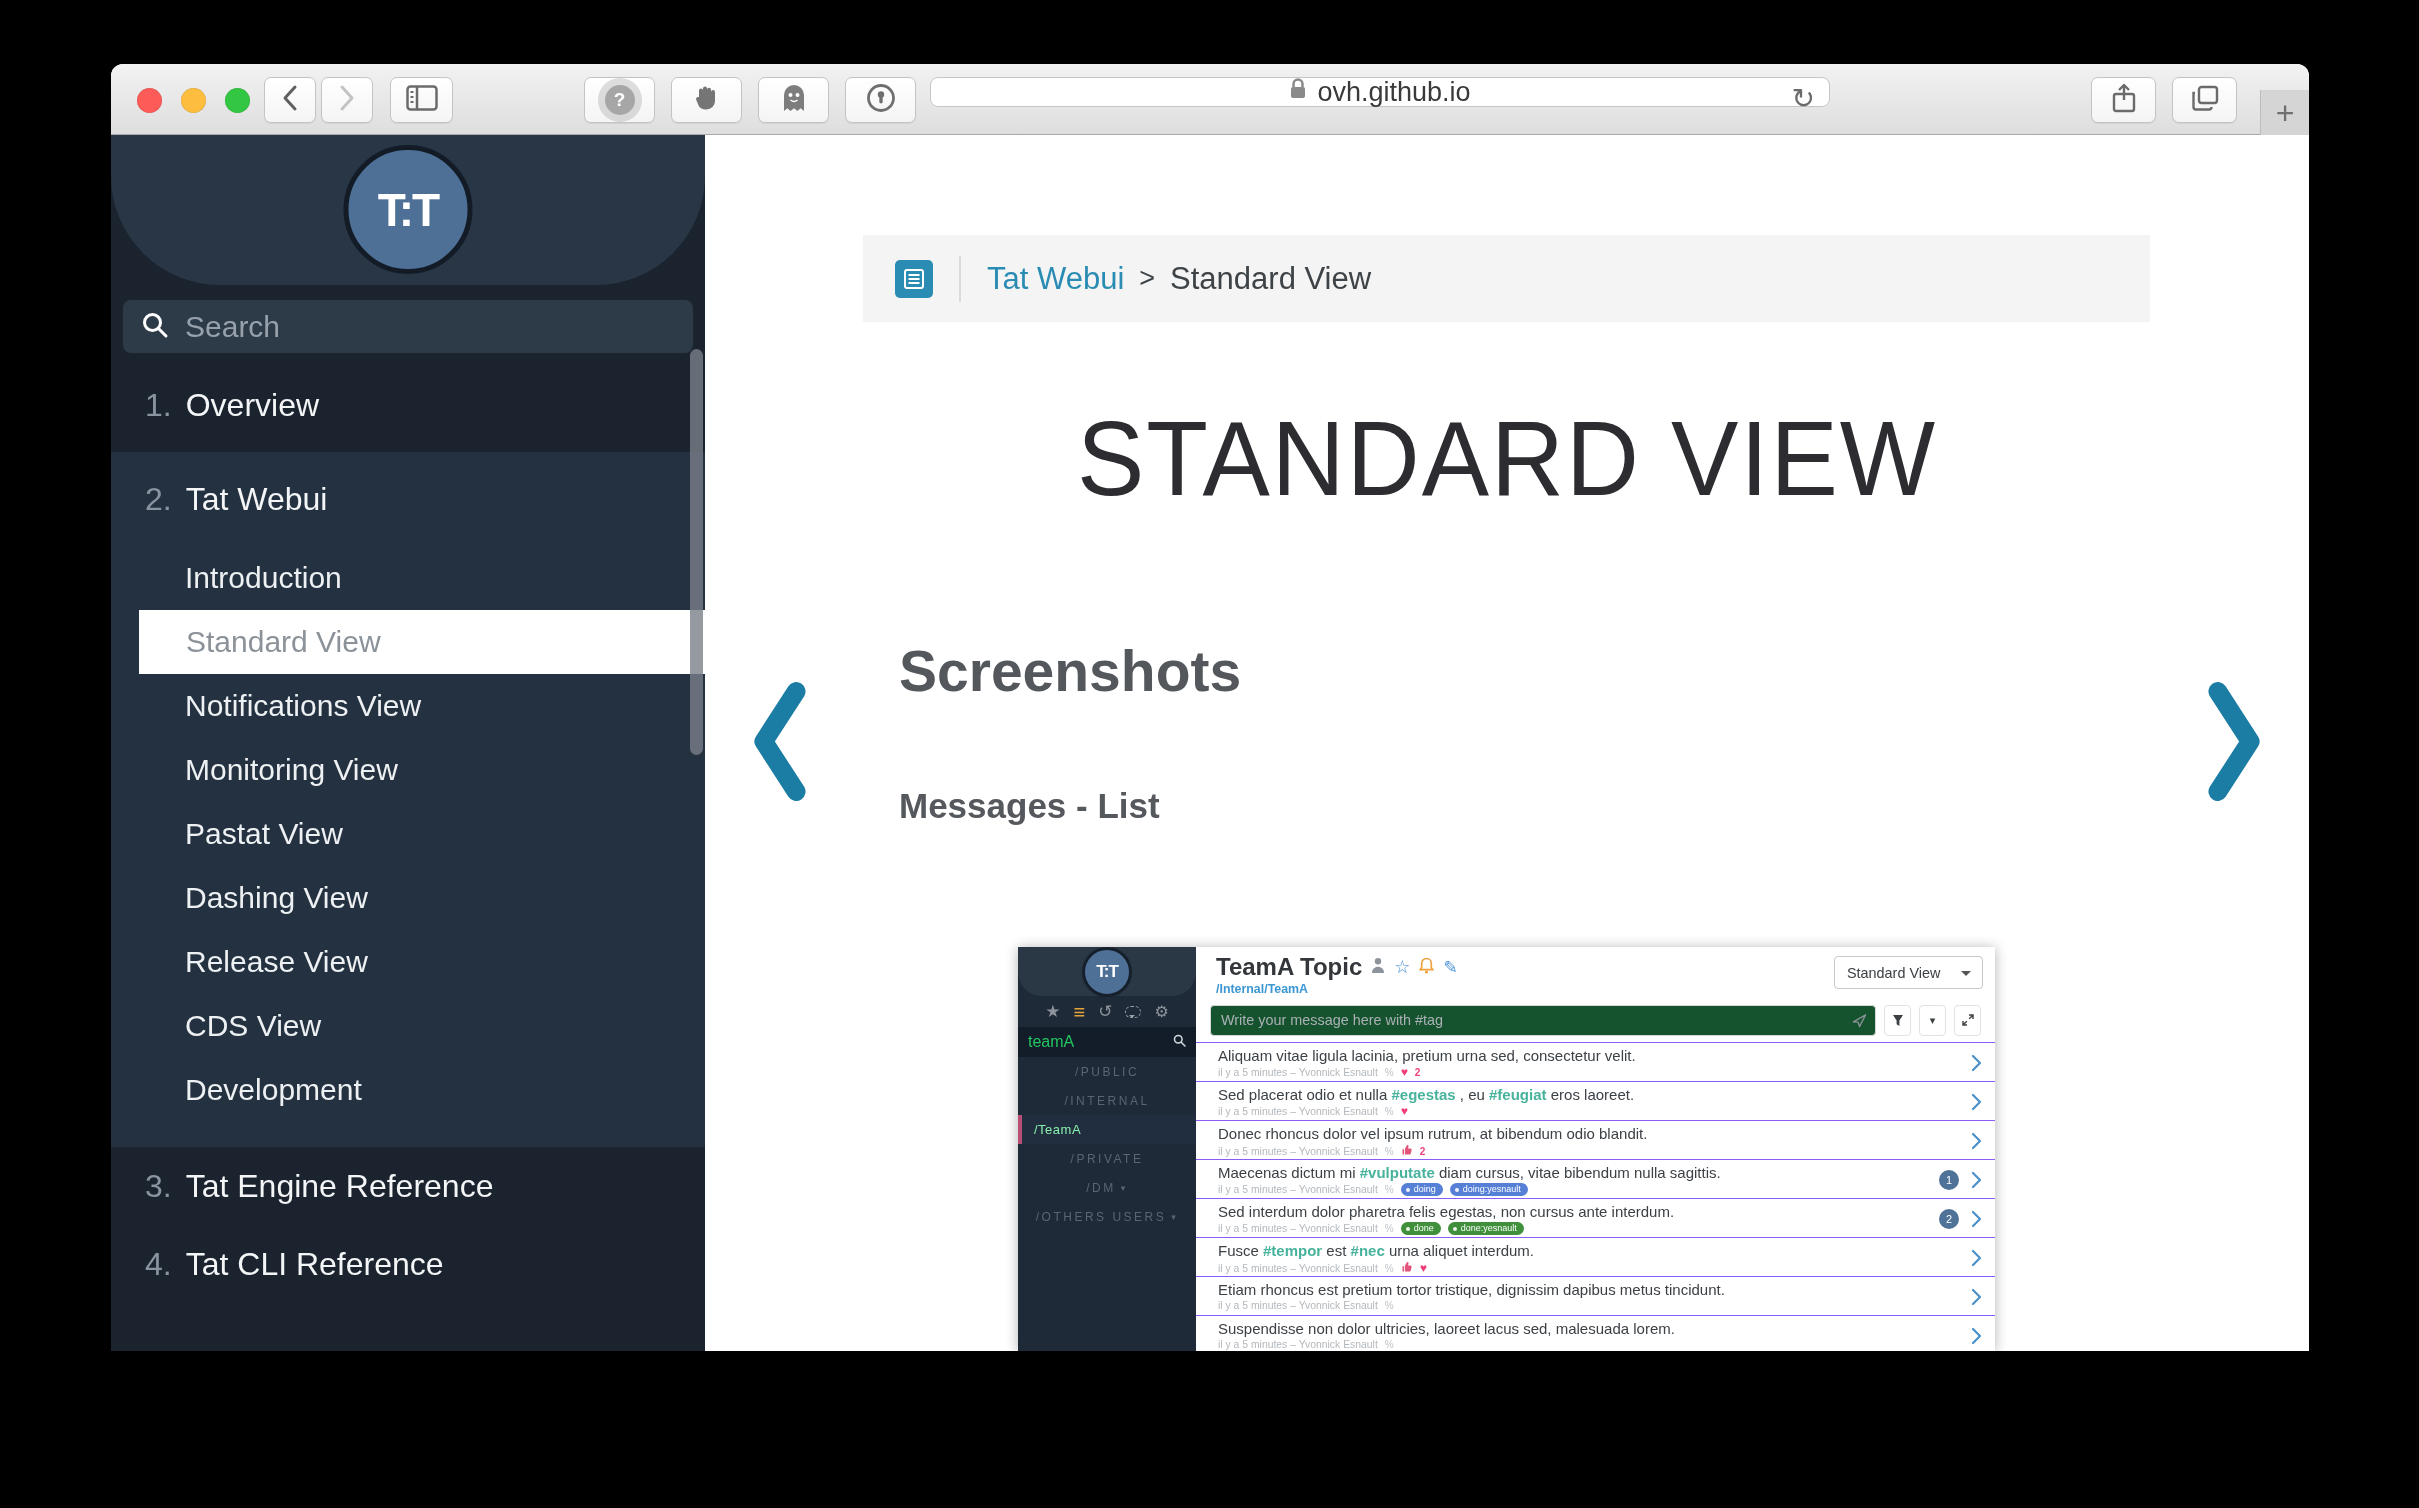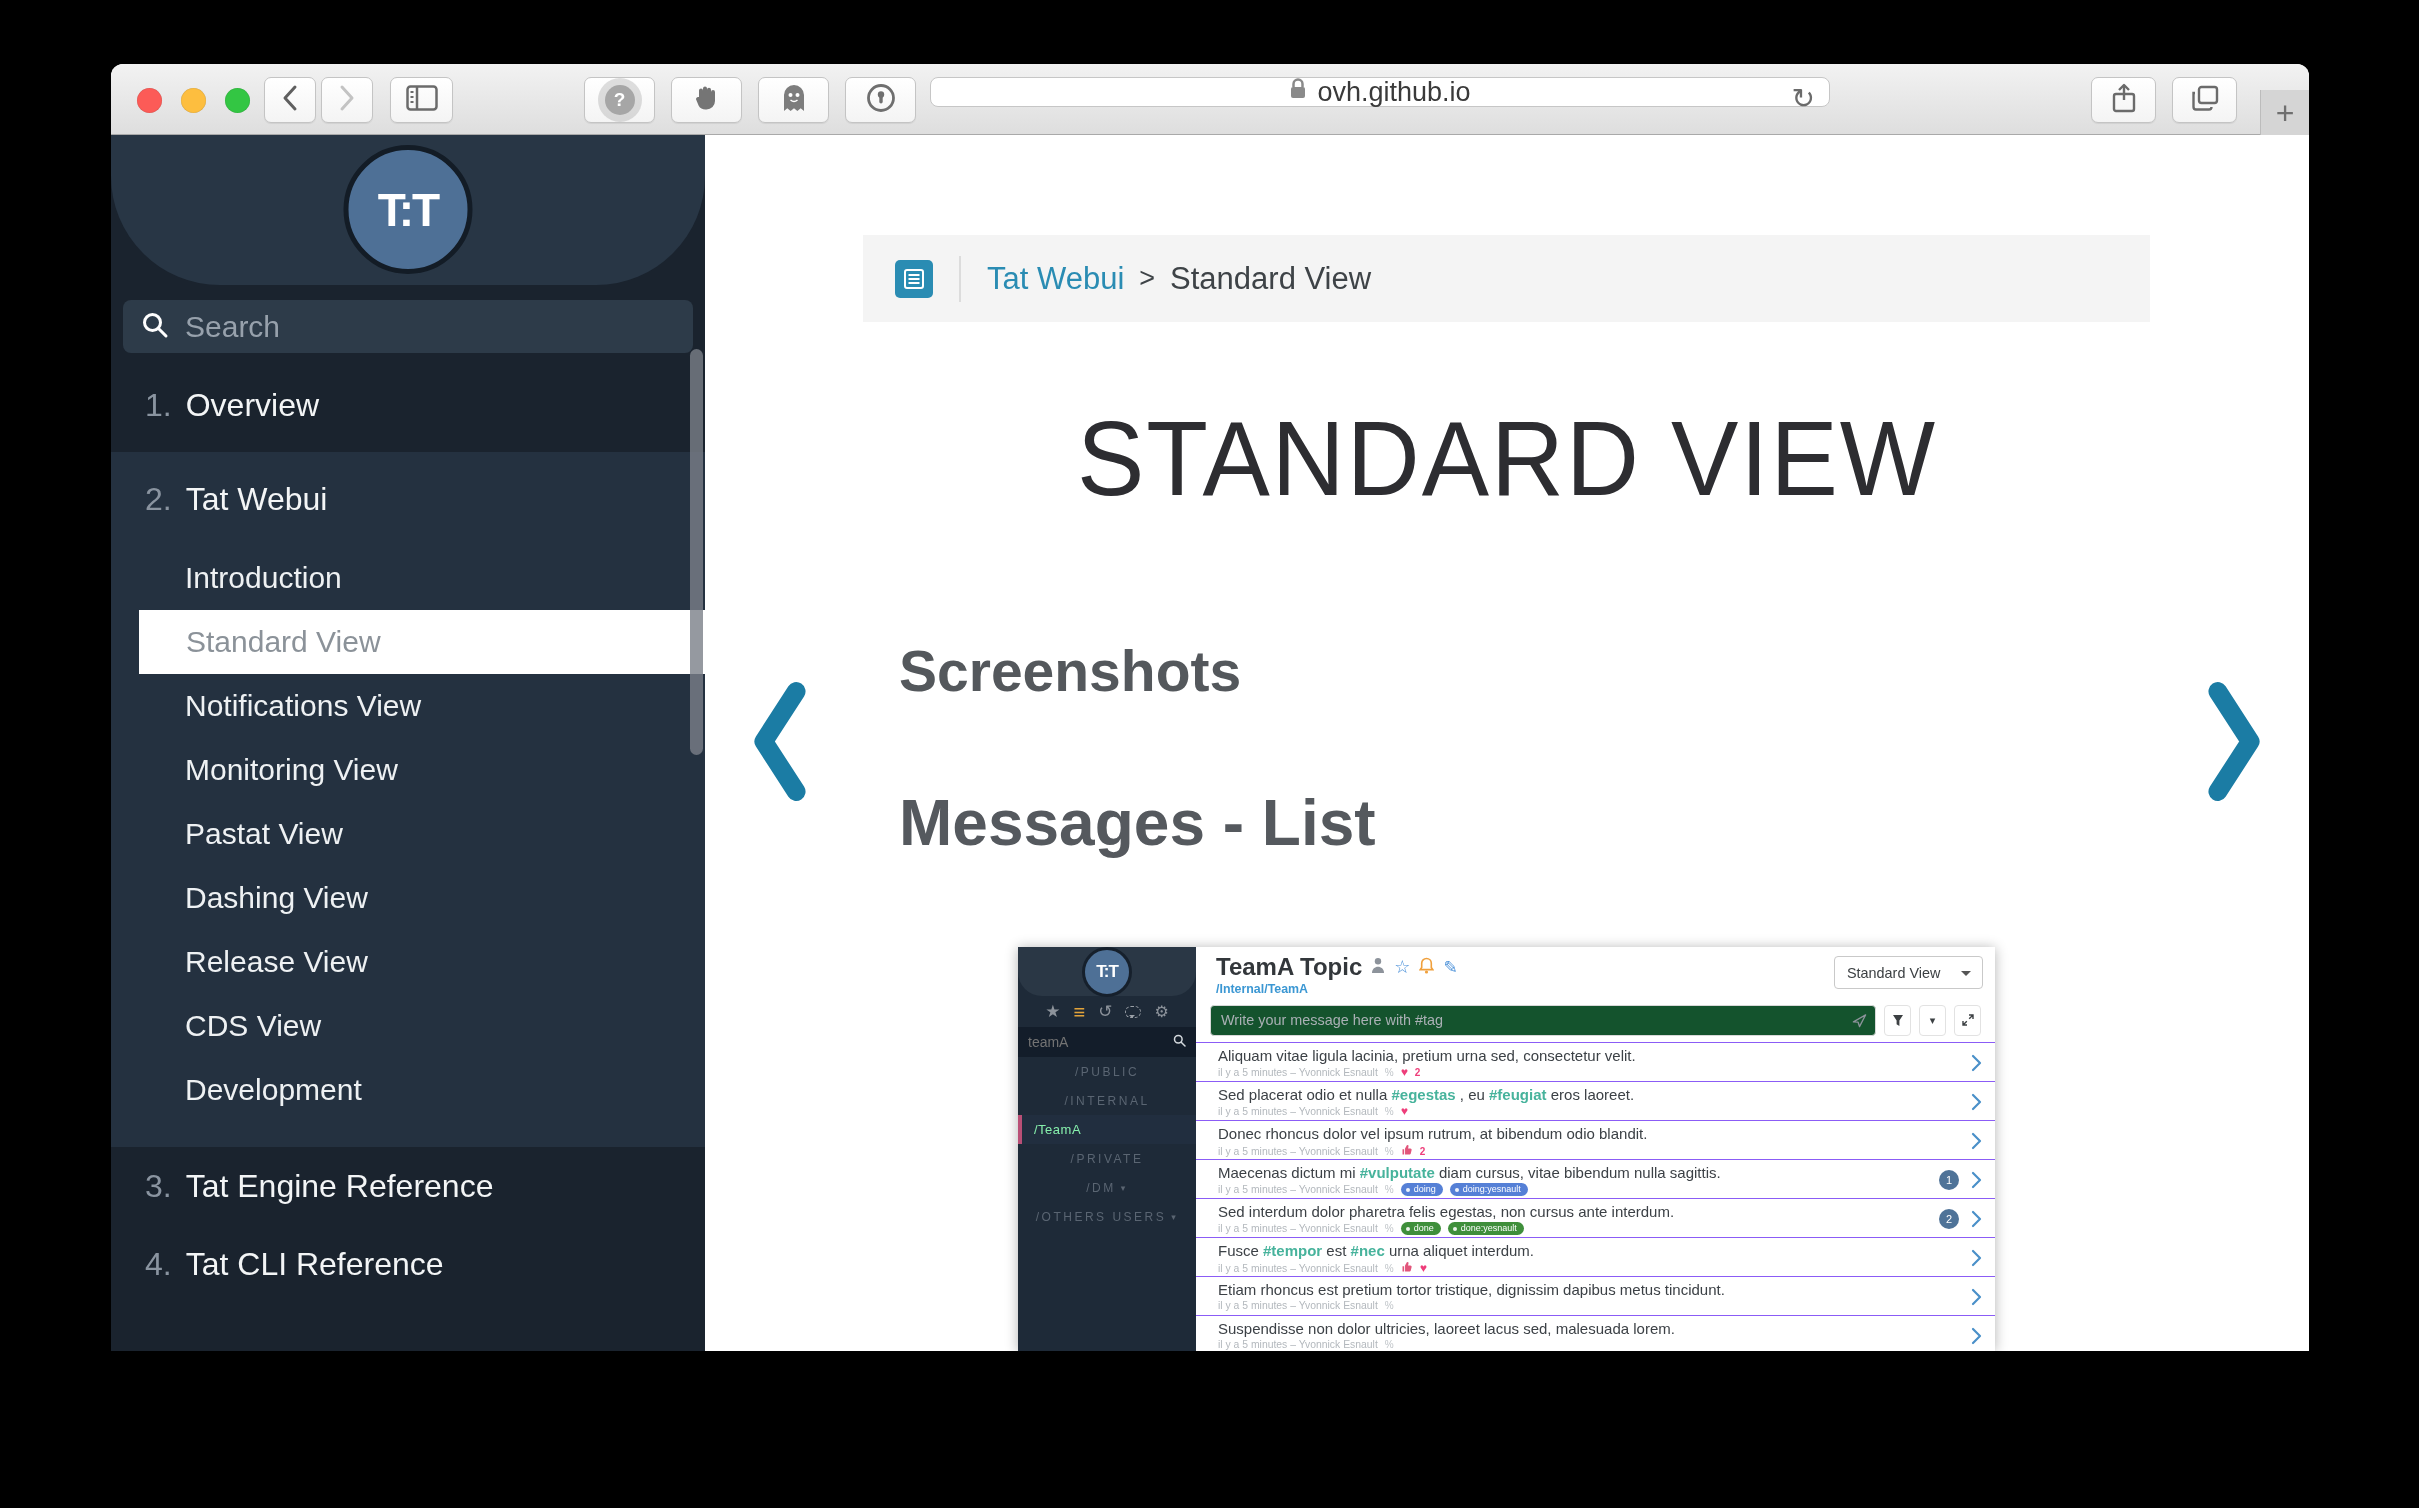--- a/index.html
+++ b/index.html
@@ -69,21 +69,21 @@
     background:#f4f4f4; display:flex; align-items:center; padding-left:32px; }
   .crumb-ic { width:38px; height:38px; background:#2a8cb3; border-radius:5px;
     display:flex; align-items:center; justify-content:center; flex-shrink:0; }
   .crumb-div { width:2px; height:46px; background:#dcdcdc; margin:0 26px; }
   .crumb-link { color:#2a8cb3; font-size:31px; cursor:pointer; }
   .crumb-sep { color:#3e4347; font-size:27px; margin:0 15px; }
   .crumb-cur { color:#3e4347; font-size:31px; }
   .page-title { position:absolute; left:0; right:0; top:267px; text-align:center;
     font-size:101px; font-weight:100; color:#2d2d31; letter-spacing:2px; transform:scaleY(1.04); }
   .h2 { position:absolute; left:194px; top:503px; font-size:57px; font-weight:700; color:#54585c; }
-  .h3 { position:absolute; left:194px; top:651px; font-size:64px; font-weight:700; color:#55595e; }
+  .h3 { position:absolute; left:194px; top:651px; font-size:35px; font-weight:700; color:#55595e; }
   .arrow { position:absolute; top:546px; cursor:pointer; }
   .arrow.left { left:46px; } .arrow.right { right:46px; }
 
   
   .shot { position:absolute; left:313px; top:812px; width:977px; height:404px; display:flex;
     box-shadow:0 1px 12px rgba(0,0,0,.30); overflow:hidden; background:#fff; }
 
   .mini-side { width:178px; background:#1e2a38; flex-shrink:0; }
   .mini-head { height:49px; background:#2a3745; border-radius:0 0 24px 24px; position:relative; }
   .mini-logo { position:absolute; left:50%; top:0; transform:translateX(-50%); width:50px;
@@ -94,21 +94,21 @@
     gap:13px; color:#8d939b; }
   .mi-star { font-size:17px; }
   .mi-list { color:#e2a33a; font-weight:800; font-size:20px; line-height:1; }
   .mi-hist { font-size:17px; }
   .mi-chat { width:16px; height:12px; border:1px dashed #9aa0a7; border-radius:7px; position:relative; }
   .mi-chat::after { content:""; position:absolute; left:3px; bottom:-4px; border:3px solid transparent;
     border-top-color:#9aa0a7; }
   .mi-gear { font-size:16px; }
   .mini-search { height:30px; background:#131d2a; display:flex; align-items:center;
     justify-content:space-between; padding:0 10px; }
-  .mini-search .val { color:#737373; font-size:14px; }
+  .mini-search .val { color:#22c55e; font-size:16px; }
   .topic { height:29px; display:flex; align-items:center; justify-content:center; font-size:12px;
     letter-spacing:2.5px; color:#5a6572; cursor:pointer; }
   .topic .caret { margin-left:5px; font-size:9px; }
   .topic.active { justify-content:flex-start; padding-left:12px; background:#212e3f;
     border-left:4px solid #b94f76; color:#86efac; letter-spacing:0.5px; font-size:13px; }
 
   .mini-main { flex:1; display:flex; flex-direction:column; overflow:hidden; }
   .mini-top { height:51px; position:relative; flex-shrink:0; }
   .mt-row { position:absolute; left:20px; top:6px; display:flex; align-items:center; gap:9px; }
   .mt-title { font-size:24px; font-weight:700; color:#33373b; }

